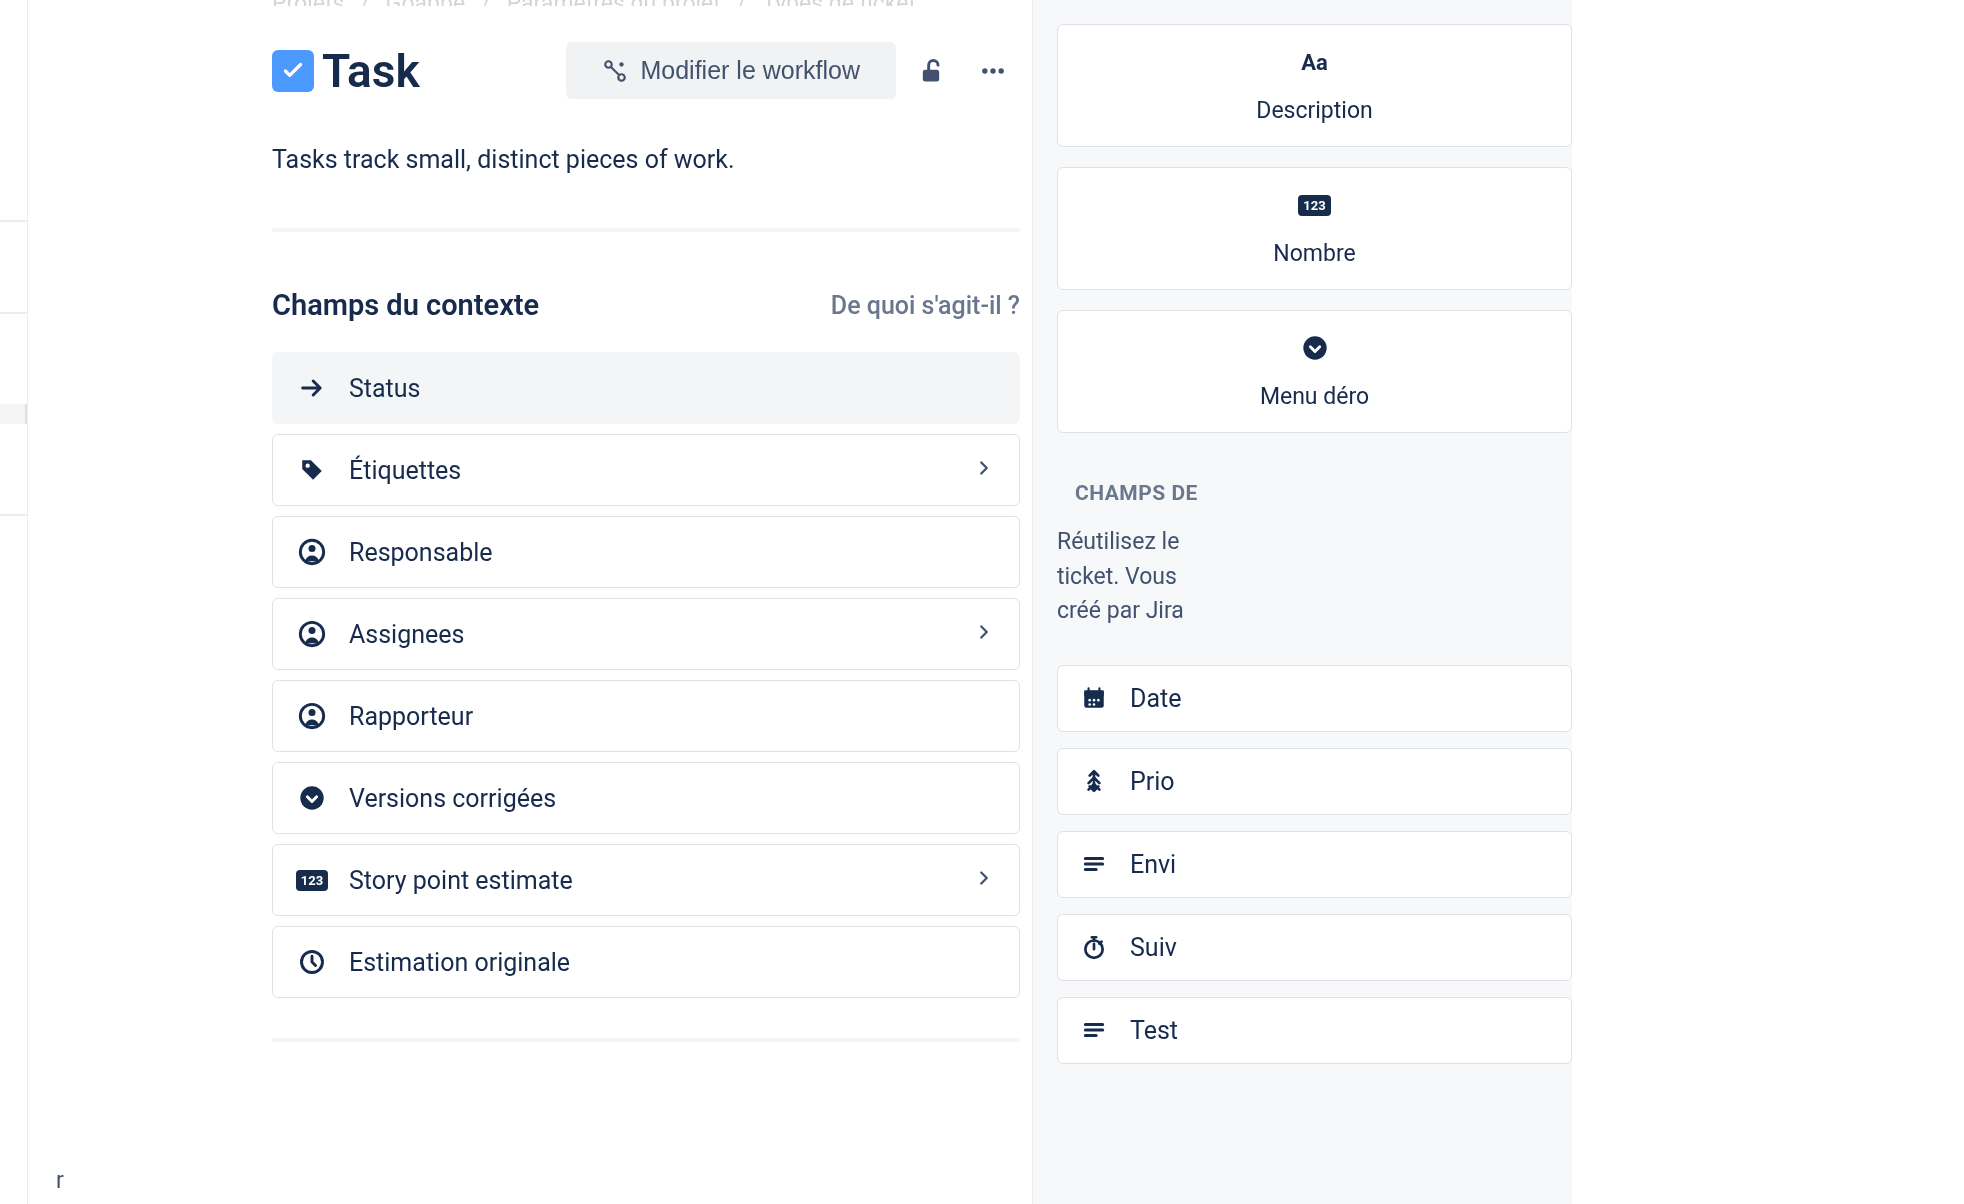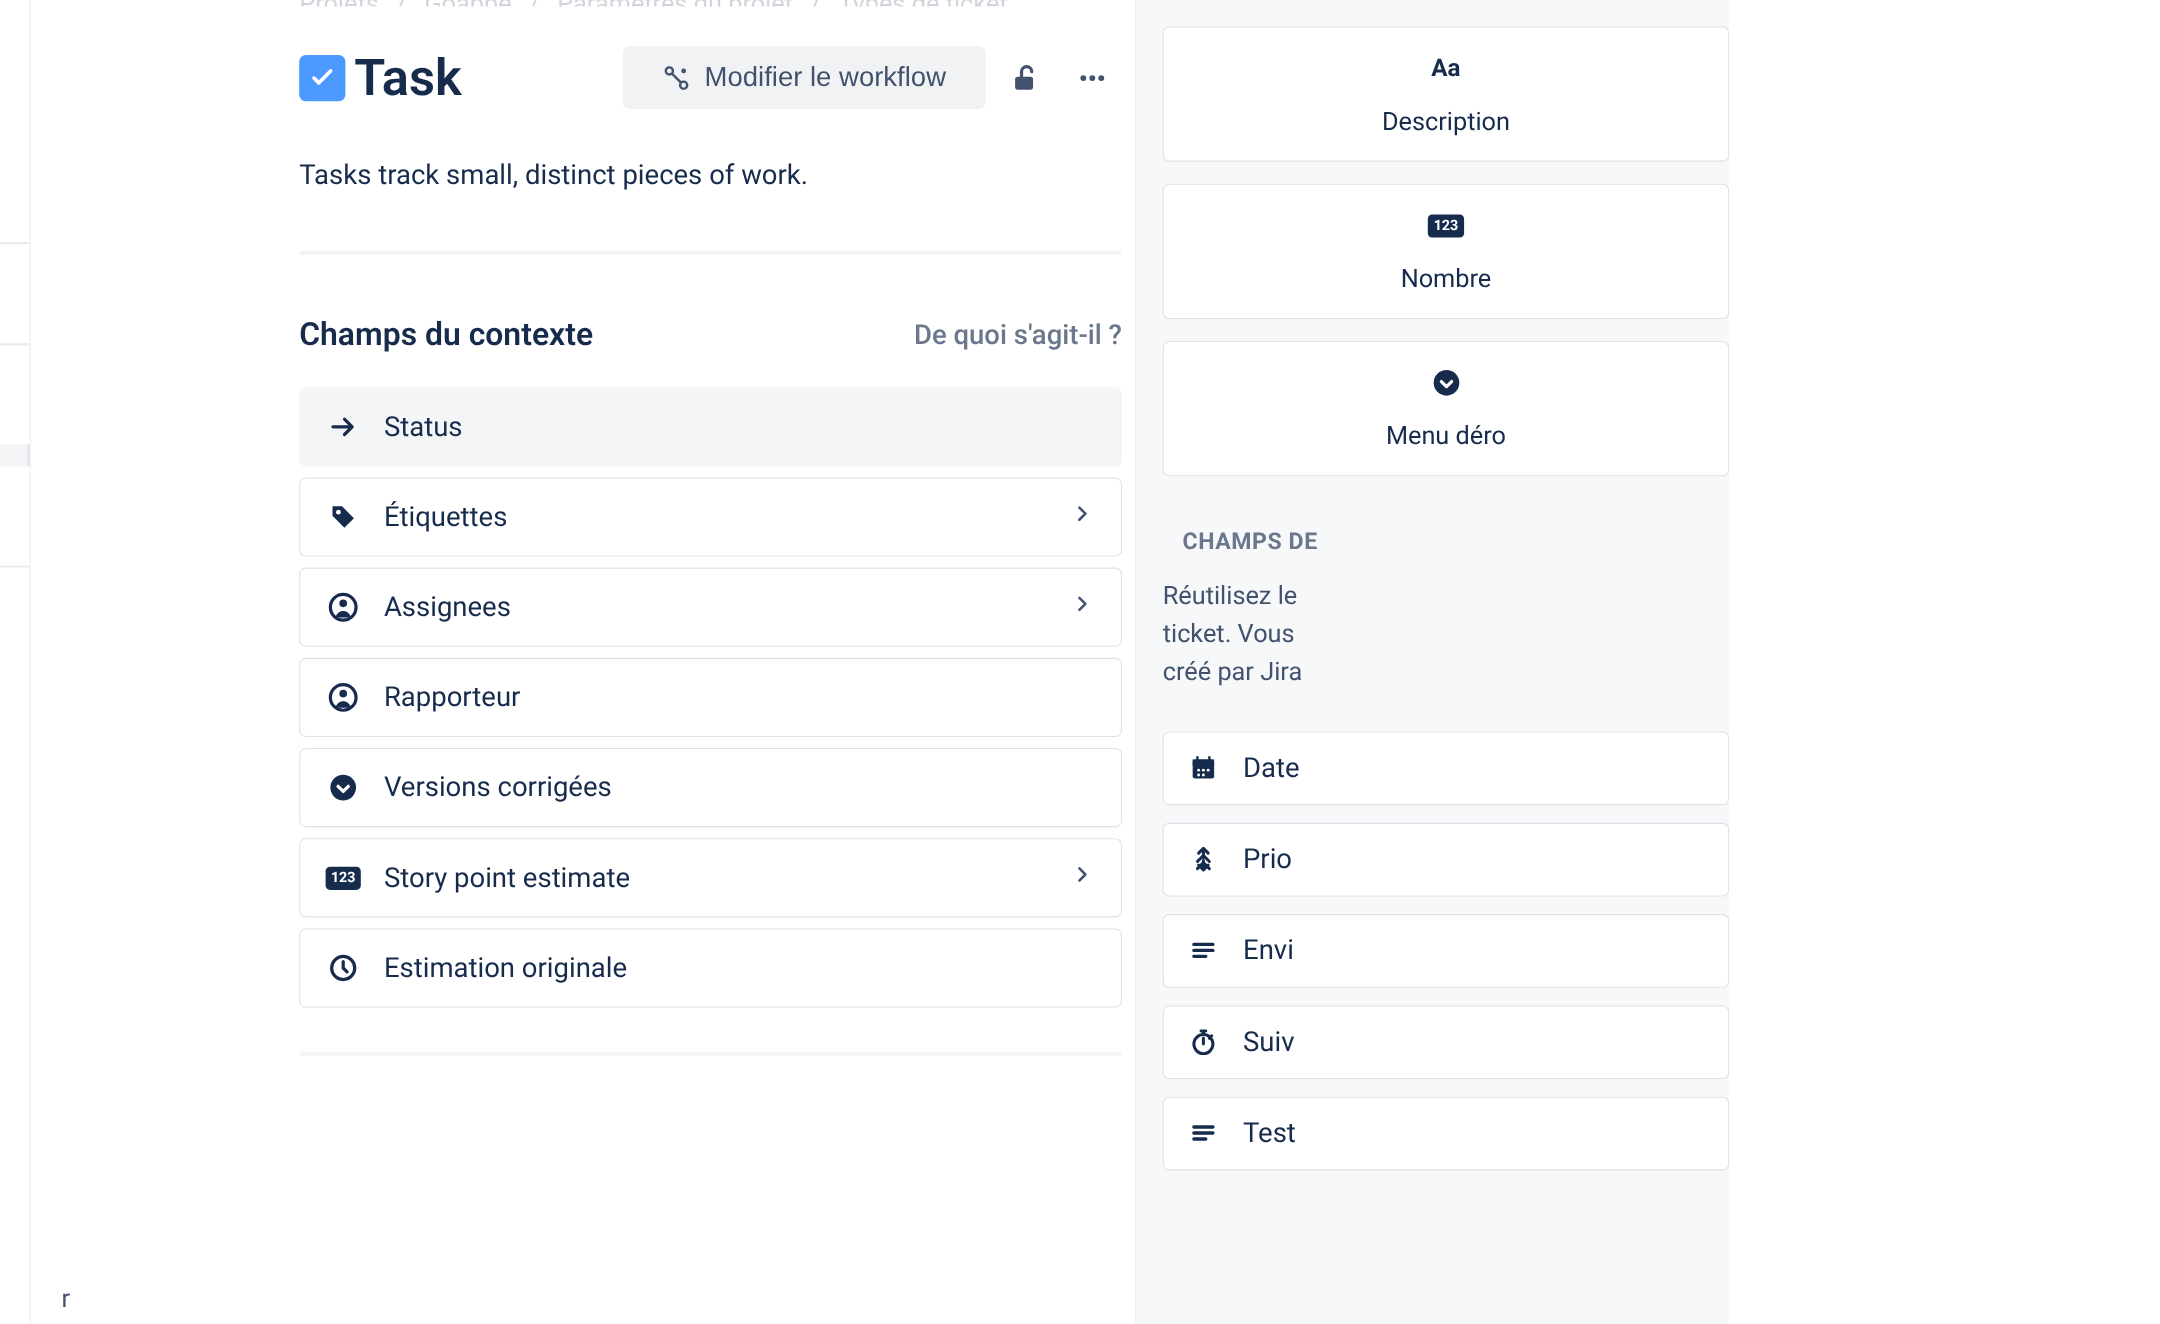--- a/index.html
+++ b/index.html
@@ -328,20 +328,30 @@
             <span class="field-icon">
               <svg width="26" height="26" viewBox="0 0 24 24">
                 <path d="M3 3h8l10 10-8 8L3 11V3z" fill="#172B4D"></path>
                 <circle cx="8" cy="8" r="2" fill="#fff"></circle>
               </svg>
             </span>
             <span class="field-label">Étiquettes</span>
             <span class="chevron"><svg width="22" height="22" viewBox="0 0 24 24">
                 <path d="M9 6l6 6-6 6" stroke="#42526E" stroke-width="2.5" fill="none" stroke-linecap="round" stroke-linejoin="round"></path>
               </svg></span>
+          </div>
+          <div class="field-row">
+            <span class="field-icon">
+              <svg width="28" height="28" viewBox="0 0 24 24">
+                <circle cx="12" cy="12" r="10" stroke="#172B4D" stroke-width="2.5" fill="none"></circle>
+                <circle cx="12" cy="9" r="3" fill="#172B4D"></circle>
+                <path d="M6 20c1-4 4-5 6-5s5 1 6 5" fill="#172B4D"></path>
+              </svg>
+            </span>
+            <span class="field-label">Responsable</span>
           </div>
           <div class="field-row">
             <span class="field-icon">
               <svg width="28" height="28" viewBox="0 0 24 24">
                 <circle cx="12" cy="12" r="10" stroke="#172B4D" stroke-width="2.5" fill="none"></circle>
                 <circle cx="12" cy="9" r="3" fill="#172B4D"></circle>
                 <path d="M6 20c1-4 4-5 6-5s5 1 6 5" fill="#172B4D"></path>
               </svg>
             </span>
             <span class="field-label">Assignees</span>

